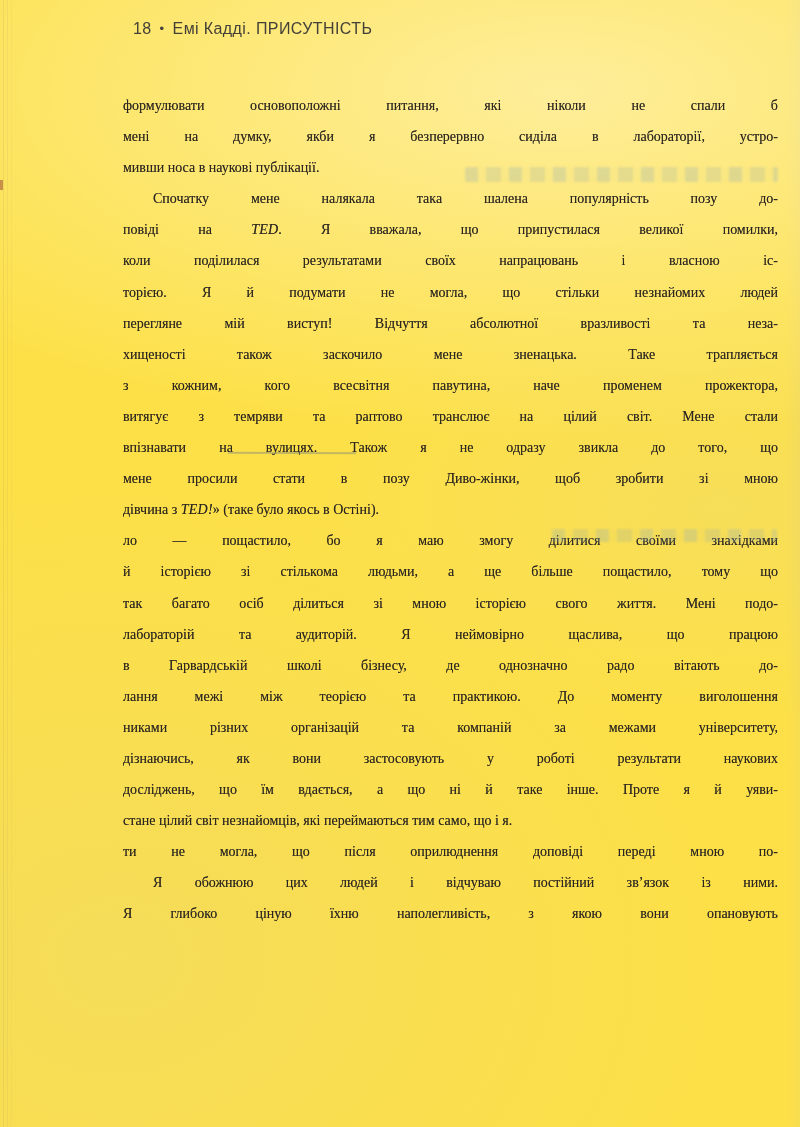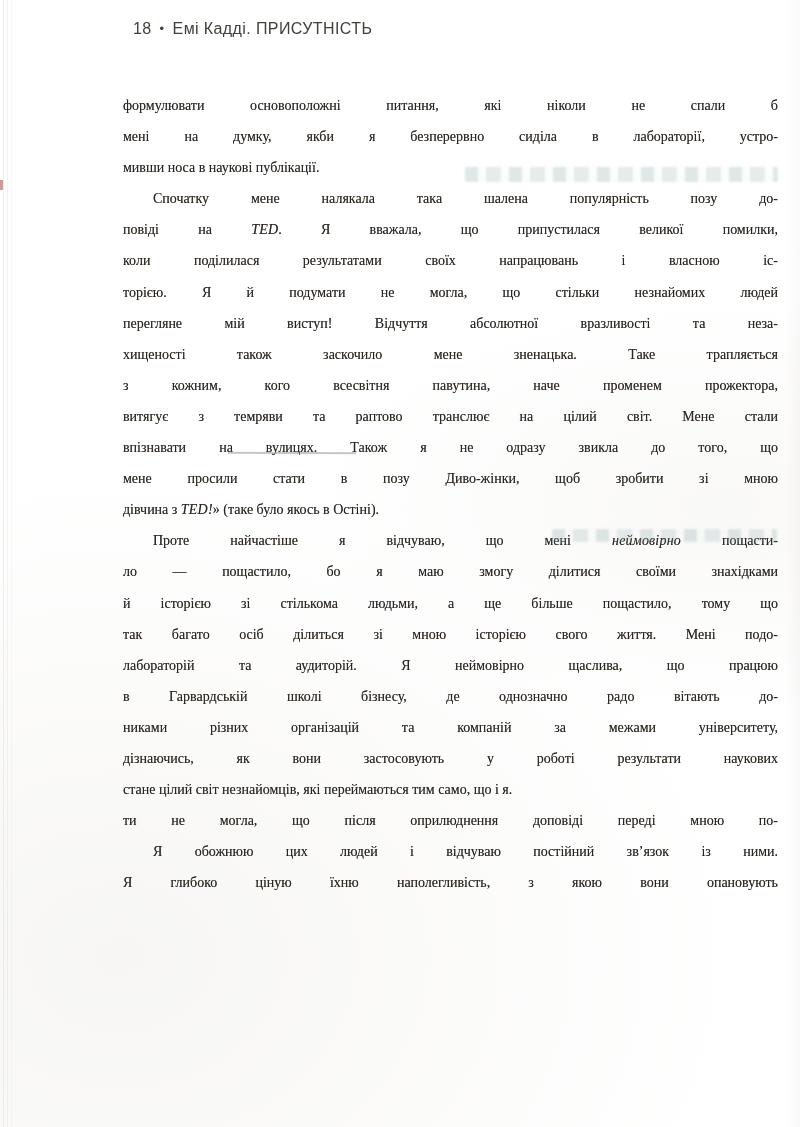--- a/index.html
+++ b/index.html
@@ -1,21 +1,21 @@
 <!DOCTYPE html>
 <html lang="uk"><head>
 <meta charset="utf-8">
 <style>
   html, body { margin: 0; padding: 0; background: #e8e7e2; }
   .page {
     position: relative;
     width: 800px;
     height: 1127px;
     margin: 0 auto;
-    background: #ffffff;
+    background: #fde047;
     overflow: hidden;
     font-family: "Liberation Serif", "DejaVu Serif", serif;
   }
   
   .page::before {
     content: "";
     position: absolute; inset: 0;
     background:
       radial-gradient(1200px 500px at 70% 8%, rgba(255,255,255,0.45), transparent 70%),
       radial-gradient(900px 700px at 15% 85%, rgba(205,200,185,0.16), transparent 70%),
@@ -88,28 +88,29 @@
         <div class="line">торією. Я й подумати не могла, що стільки незнайомих людей</div>
         <div class="line">перегляне мій виступ! Відчуття абсолютної вразливості та неза-</div>
         <div class="line">хищеності також заскочило мене зненацька. Таке трапляється</div>
         <div class="line">з кожним, кого всесвітня павутина, наче променем прожектора,</div>
         <div class="line">витягує з темряви та раптово транслює на цілий світ. Мене стали</div>
         <div class="line">впізнавати на вулицях. Також я не одразу звикла до того, що</div>
         <div class="line">мене просили стати в позу Диво-жінки, щоб зробити зі мною</div>
         <div class="line flush">дівчина з <i>TED!</i>» (таке було якось в Остіні).</div>
       </div>
       <div class="paragraph">
-        <div class="line indent">Проте найчастіше я відчуваю, що мені <i>неймовірно</i> пощасти-</div>
         <div class="line">ло — пощастило, бо я маю змогу ділитися своїми знахідками</div>
         <div class="line">й історією зі стількома людьми, а ще більше пощастило, тому що</div>
         <div class="line">так багато осіб ділиться зі мною історією свого життя. Мені подо-</div>
         <div class="line">лабораторій та аудиторій. Я неймовірно щаслива, що працюю</div>
         <div class="line">в Гарвардській школі бізнесу, де однозначно радо вітають до-</div>
+        <div class="line">лання межі між теорією та практикою. До моменту виголошення</div>
         <div class="line">никами різних організацій та компаній за межами університету,</div>
         <div class="line">дізнаючись, як вони застосовують у роботі результати наукових</div>
+        <div class="line">досліджень, що їм вдається, а що ні й таке інше. Проте я й уяви-</div>
         <div class="line flush">стане цілий світ незнайомців, які переймаються тим само, що і я.</div>
         <div class="line">ти не могла, що після оприлюднення доповіді переді мною по-</div>
       </div>
       <div class="paragraph">
         <div class="line indent">Я обожнюю цих людей і відчуваю постійний зв’язок із ними.</div>
         <div class="line">Я глибоко ціную їхню наполегливість, з якою вони опановують</div>
       </div>
     </div>
 
   <div class="smudge s1"></div>

